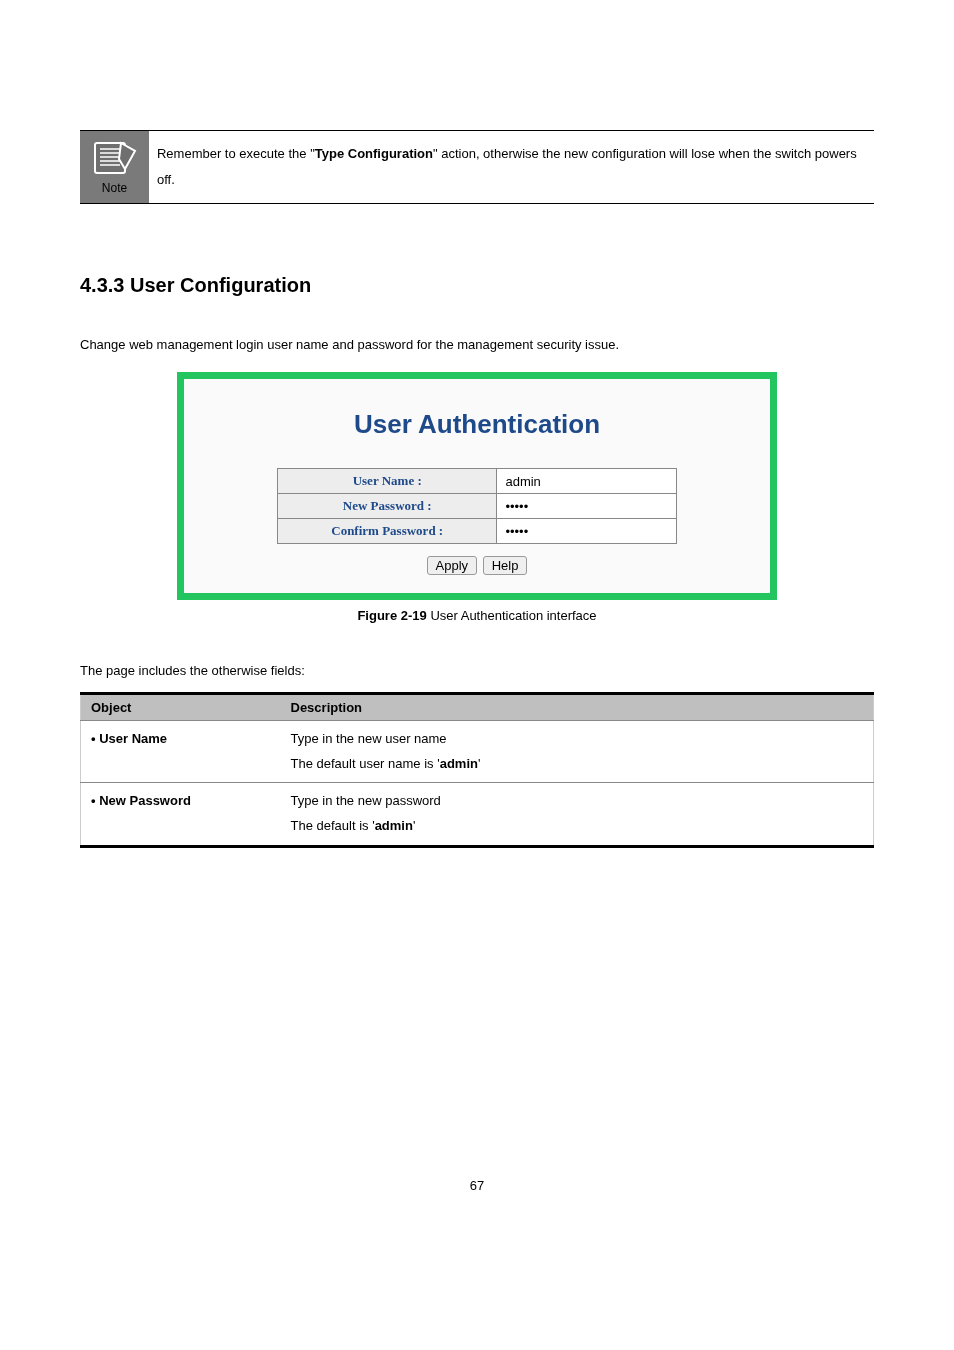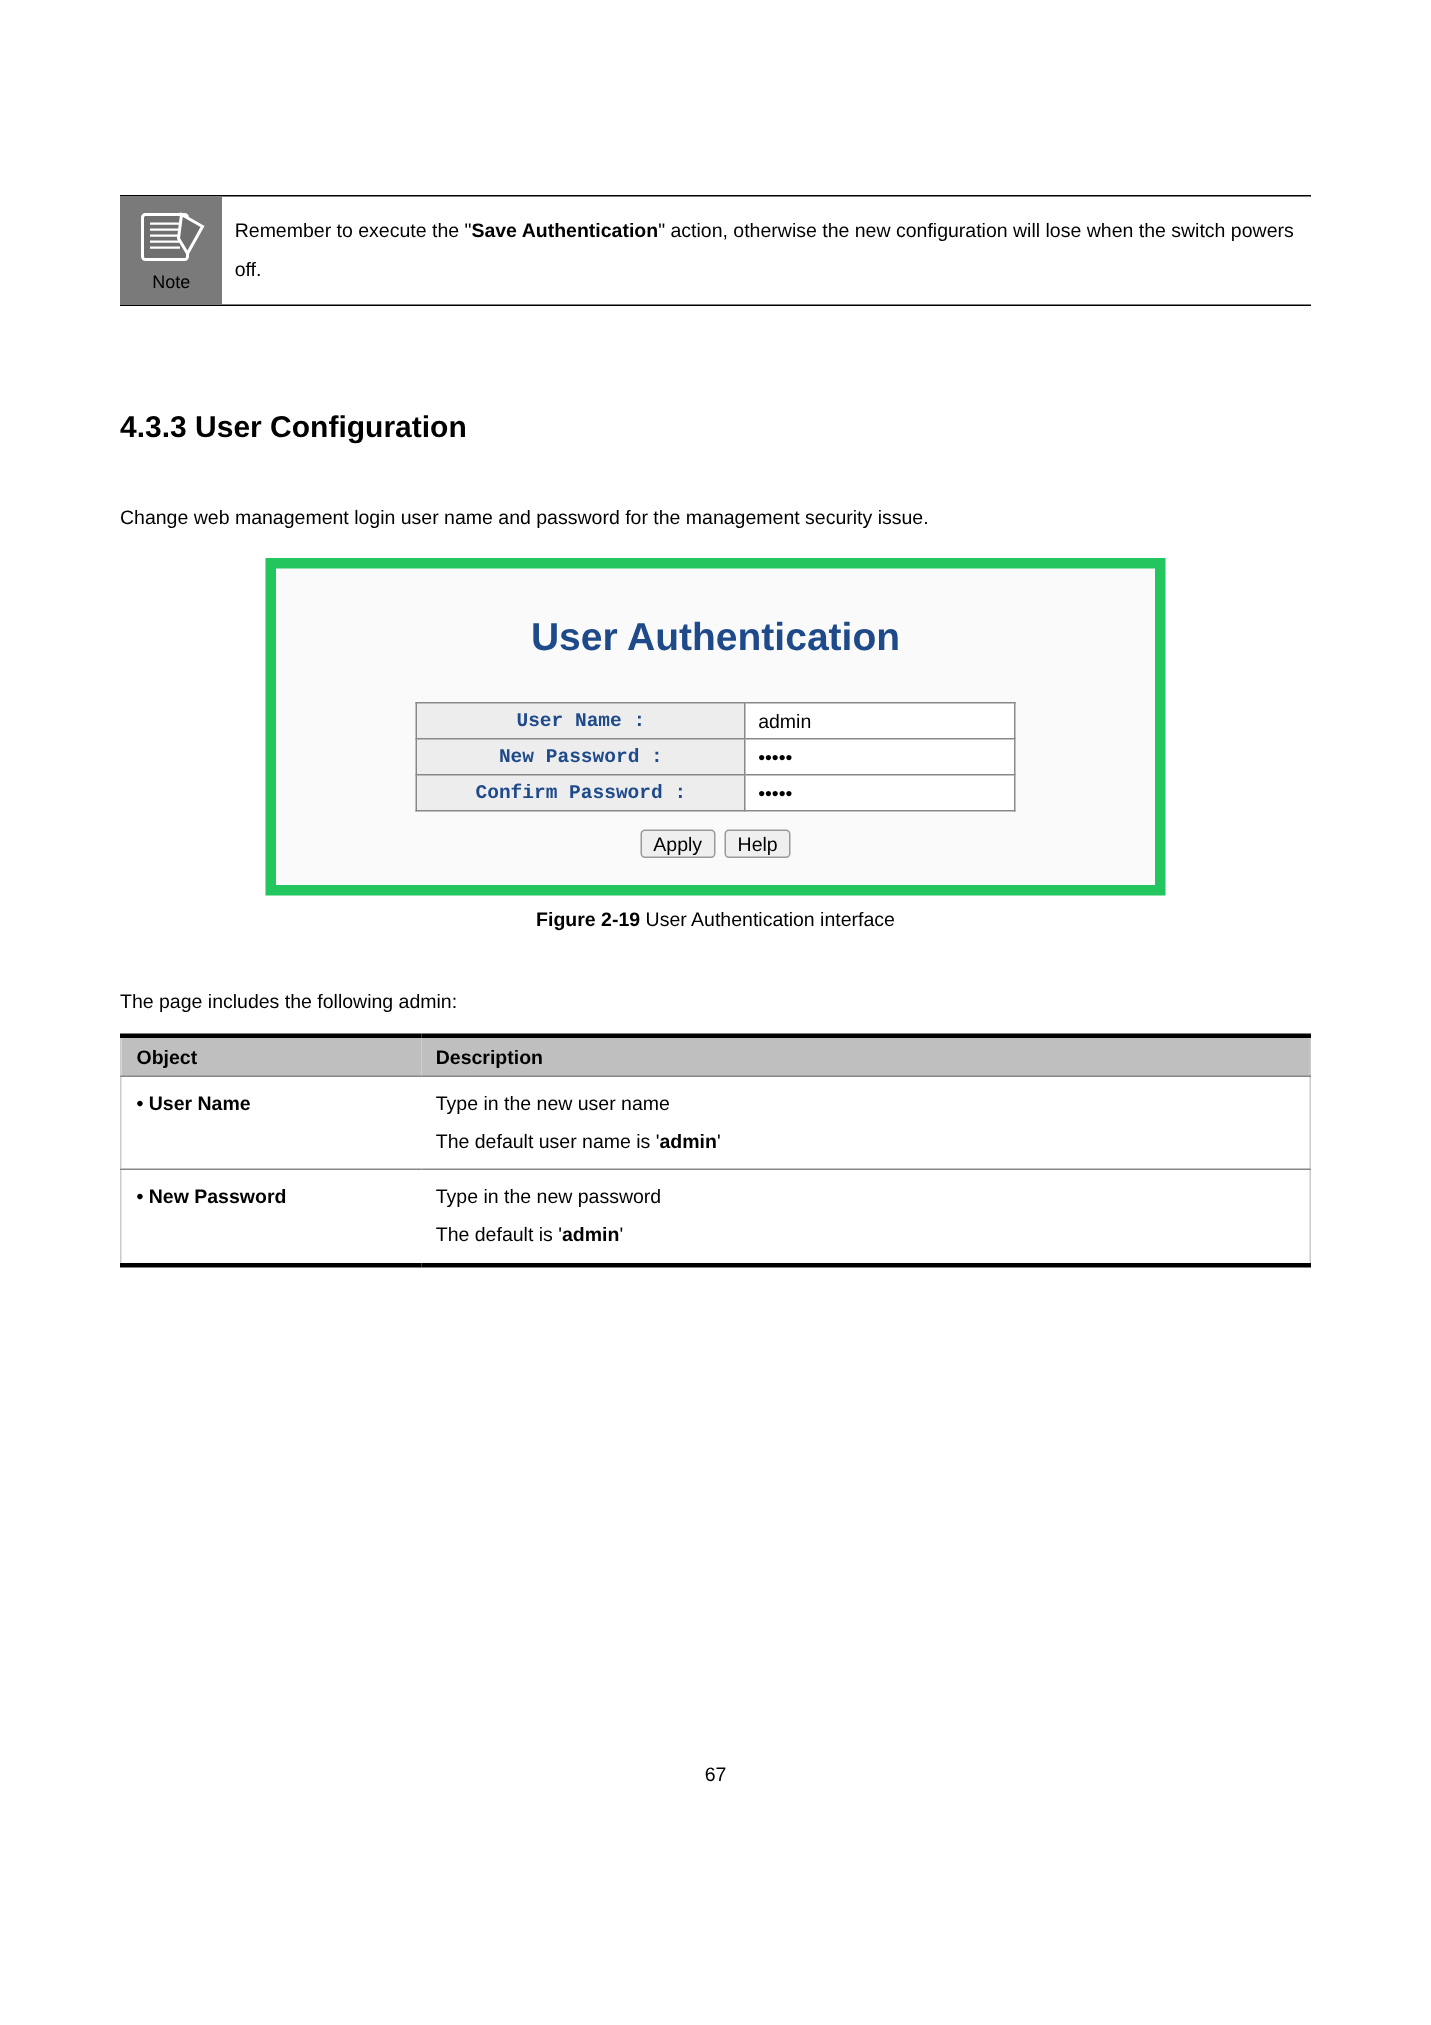--- a/index.html
+++ b/index.html
@@ -66,21 +66,21 @@
       width: 400px;
     }
     .auth-table td {
       border: 1px solid #888;
       padding: 4px 8px;
       font-size: 13px;
     }
     .auth-table td.label {
       background: #ededed;
       color: #1f4a8a;
-      font-family: Liberation Mono, monospace;
+      font-family: Liberation Serif, serif;
       font-weight: bold;
       text-align: center;
       width: 55%;
     }
     .auth-table td.val {
       background: #fff;
     }
     .auth-table input[type=text], .auth-table input[type=password] {
       width: 100px;
       font-size: 13px;
@@ -151,21 +151,21 @@
       <line x1="11" y1="10" x2="31" y2="10" stroke="#fff" stroke-width="1.5"></line>
       <line x1="11" y1="14" x2="31" y2="14" stroke="#fff" stroke-width="1.5"></line>
       <line x1="11" y1="18" x2="31" y2="18" stroke="#fff" stroke-width="1.5"></line>
       <line x1="11" y1="22" x2="31" y2="22" stroke="#fff" stroke-width="1.5"></line>
       <line x1="11" y1="26" x2="31" y2="26" stroke="#fff" stroke-width="1.5"></line>
       <path d="M32 4 L46 12 L36 30 L30 20 Z" fill="#6f6f6f" stroke="#fff" stroke-width="2"></path>
     </svg>
     <div class="note-label">Note</div>
   </div>
   <div class="note-text">
-    <span>Remember to execute the "</span><span class="bold">Save Authentication</span><span>" action, otherwise the new configuration will lose when the switch powers off.</span>
+    <span>Remember to execute the "</span><span class="bold">Type Configuration</span><span>" action, otherwise the new configuration will lose when the switch powers off.</span>
   </div>
 </div>
 
 <h2 class="section-heading">4.3.3 User Configuration</h2>
 <p class="section-desc">Change web management login user name and password for the management security issue.</p>
 
 <div class="auth-screenshot">
   <div class="auth-title">User Authentication</div>
   <table class="auth-table">
     <tbody>
@@ -186,21 +186,21 @@
   <div class="btn-row">
     <button class="btn">Apply</button>
     <button class="btn">Help</button>
   </div>
 </div>
 
 <p class="caption">
   <span class="figlbl">Figure 2-19</span><span> User Authentication interface</span>
 </p>
 
-<p class="fields-intro">The page includes the following admin:</p>
+<p class="fields-intro">The page includes the otherwise fields:</p>
 
 <table class="fields-table">
   <thead>
     <tr>
       <td>Object</td>
       <td>Description</td>
     </tr>
   </thead>
   <tbody>
     <tr>

